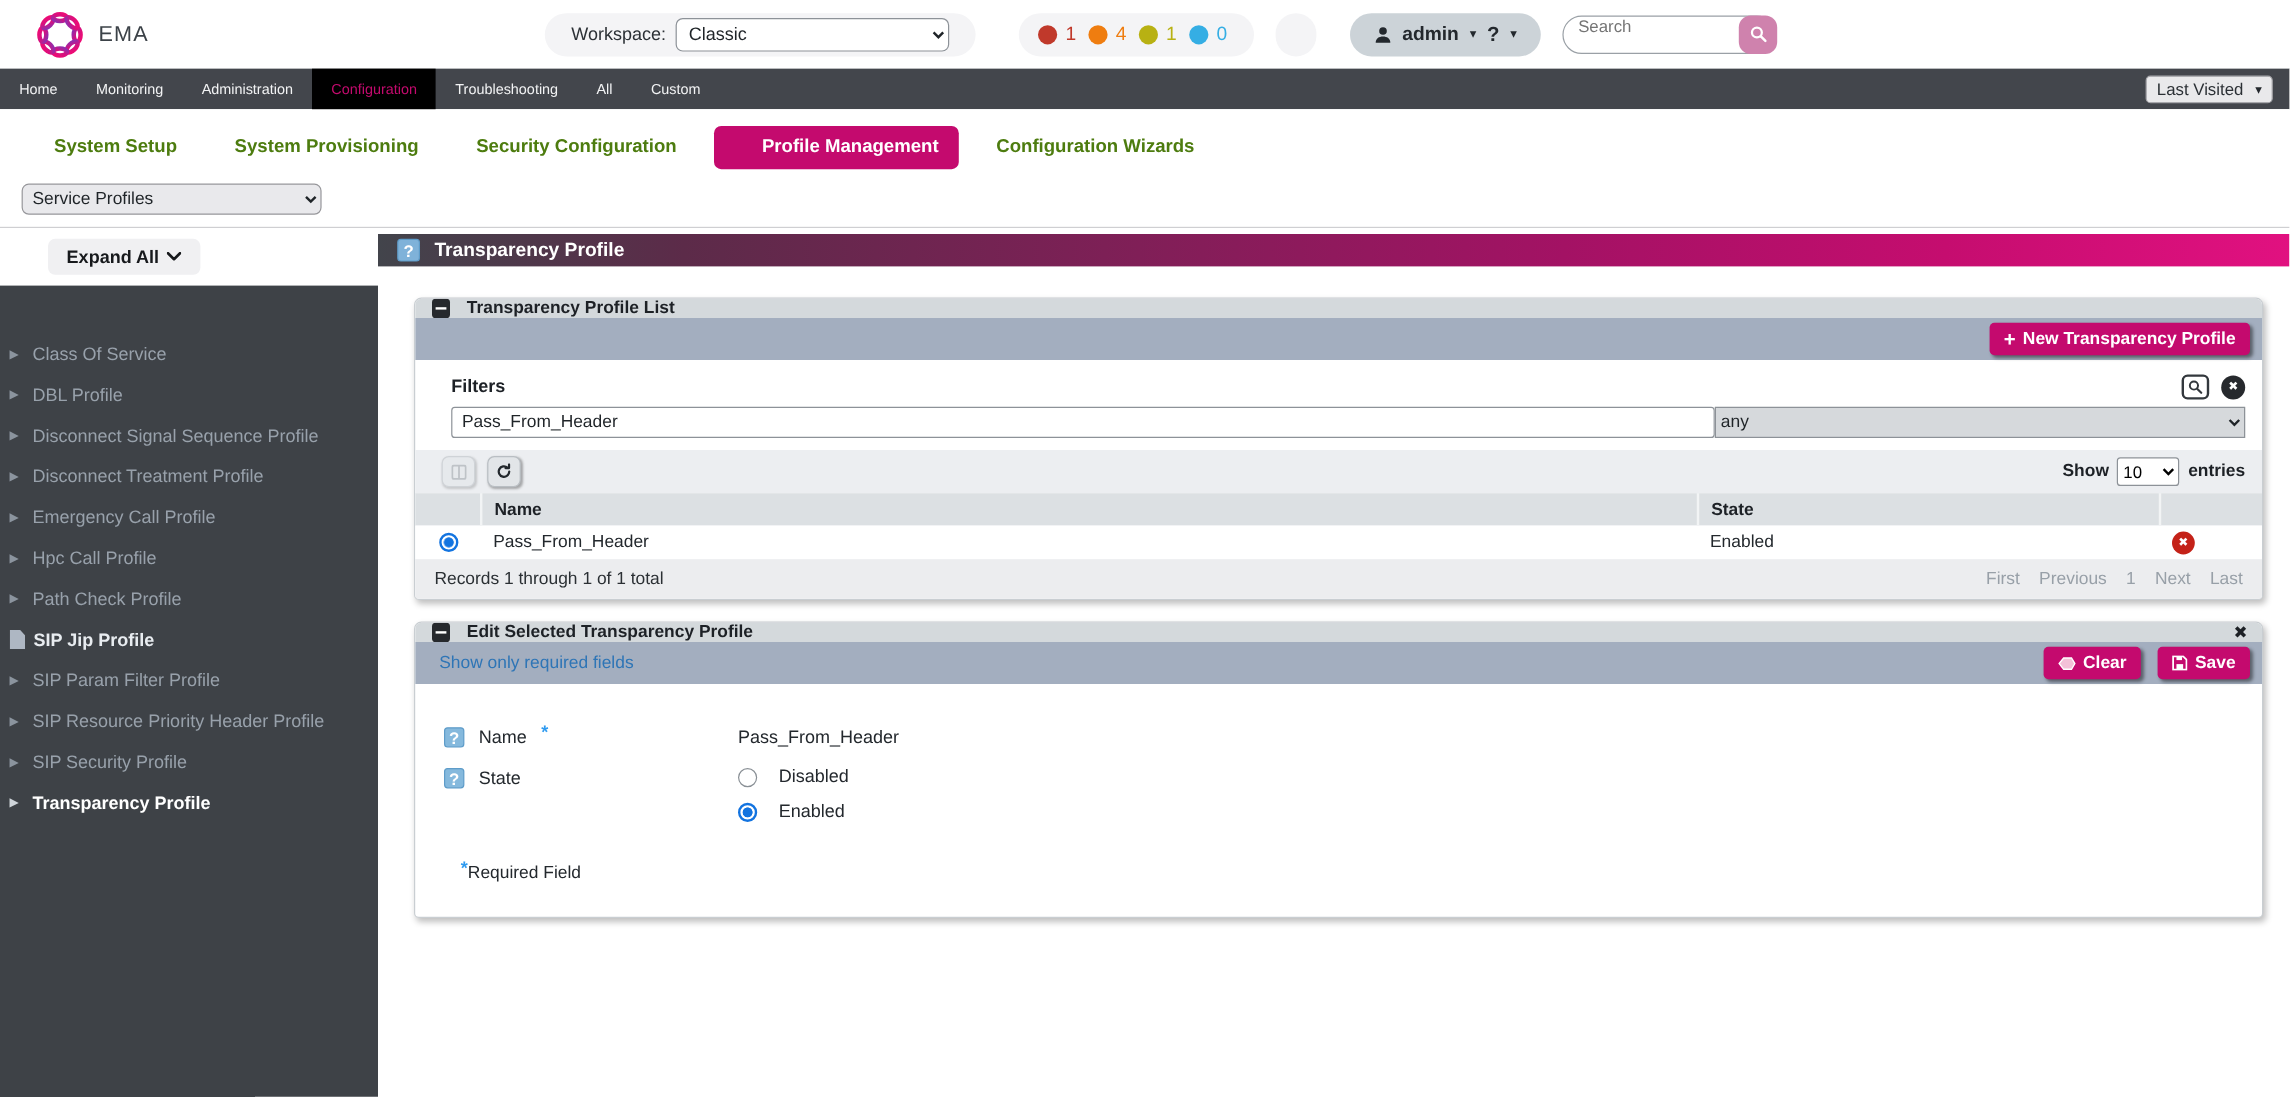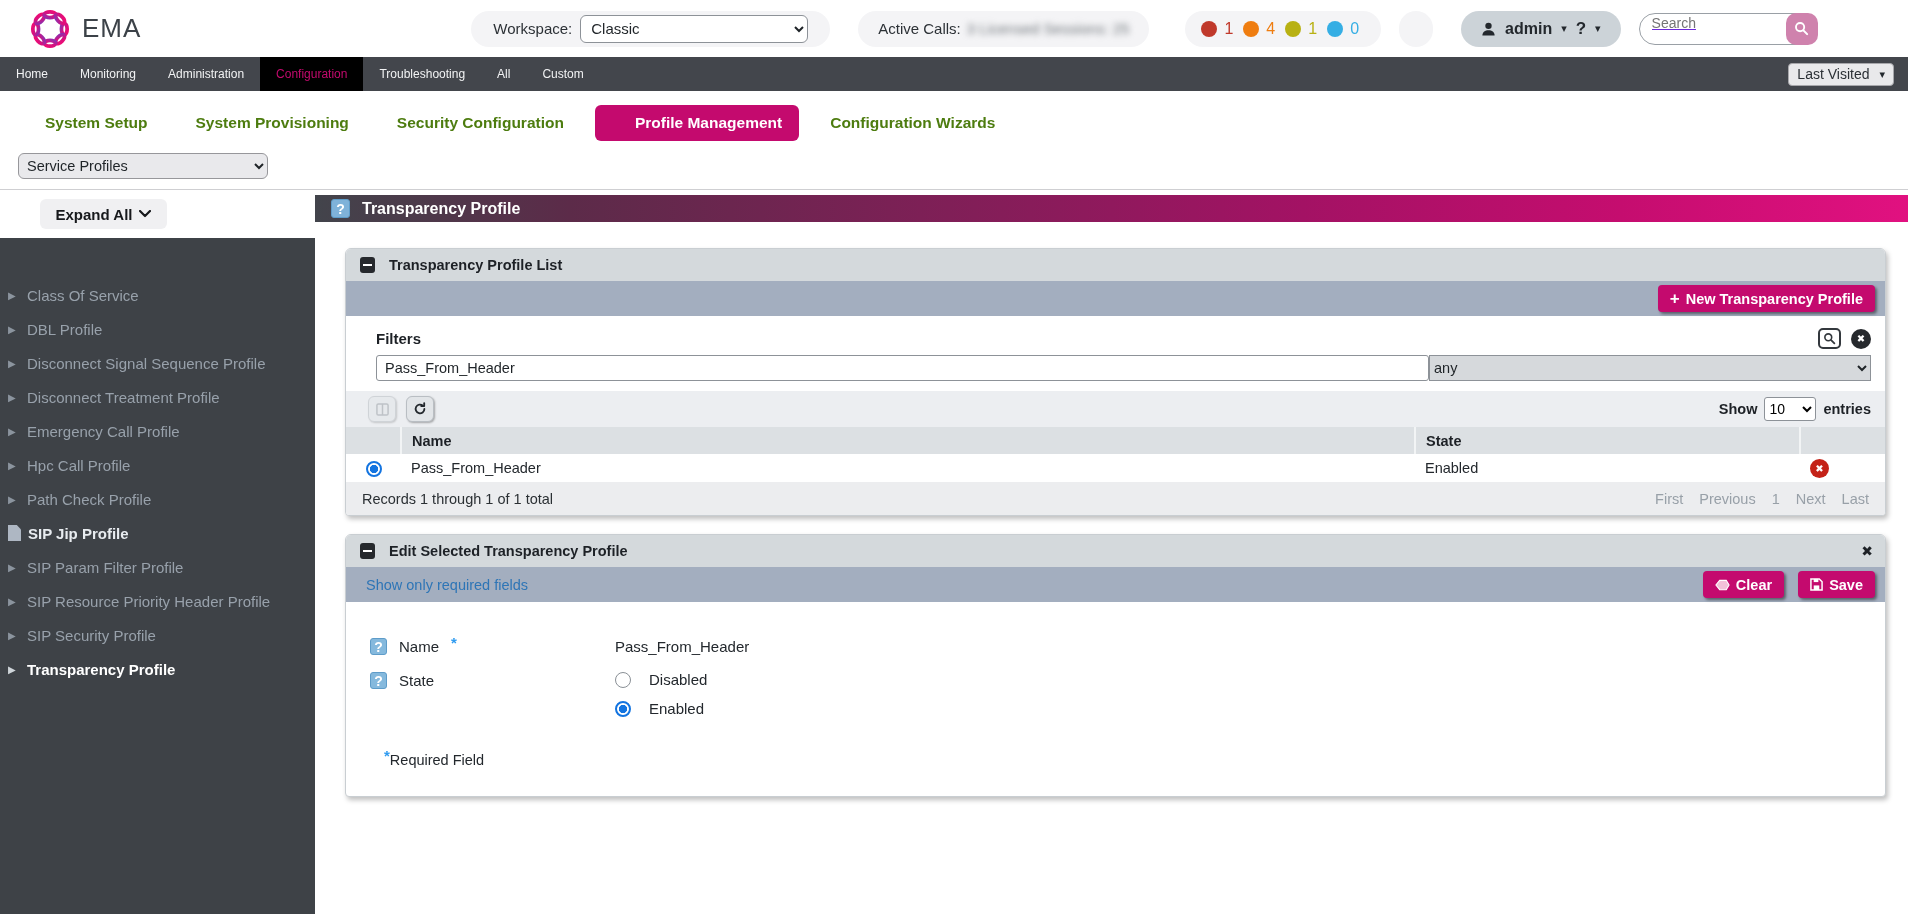--- a/index.html
+++ b/index.html
@@ -2,38 +2,38 @@
 <html><head>
 <meta charset="utf-8">
 <style>
   * { margin:0; padding:0; box-sizing:border-box; }
   html,body { width:1908px; height:914px; overflow:hidden; background:#fff;
     font-family:"Liberation Sans","DejaVu Sans",sans-serif; color:#23282d; }
 
   
   .topbar { height:57px; background:#fff; display:flex; align-items:center; position:relative; }
   .brand { display:flex; align-items:center; gap:10px; margin-left:28px; }
-  .brand-name { font-size:26px; letter-spacing:1px; color:#3c4248; }
+  .brand-name { font-size:18px; letter-spacing:1px; color:#3c4248; }
   .pill { background:#f4f4f6; border-radius:20px; height:36px; display:flex; align-items:center; }
   .ws-wrap { margin-left:330px; padding:0 22px; gap:8px;justify-content:flex-end; }
   .ws-label { font-size:15px; color:#2c3136; }
   .ws-select { width:228px; height:28px; font-size:15px; border:1px solid #8d9298; border-radius:6px; background:#fff; padding:0 6px; color:#1f2428; }
   .calls-wrap { margin-left:28px; padding:0 20px; gap:6px; }
   .calls-label { font-size:15px; color:#2c3136; }
   .redacted { font-size:15px; color:#6f757b; filter:blur(3px); user-select:none; }
   .status-wrap { margin-left:36px; padding:0 16px; gap:4px; }
   .dot { width:16px; height:16px; border-radius:50%; display:inline-block; }
   .dot-num { font-size:16px; margin:0 6px 0 3px; }
   .mini-pill { width:34px; margin-left:18px; }
   .admin-wrap { margin-left:28px; background:#ccd3d8; padding:0 20px; gap:9px; }
   .admin-name { font-weight:bold; font-size:16px; color:#23282d; }
   .chev { font-size:11px; color:#23282d; }
   .qmark { font-weight:bold; font-size:17px; color:#23282d; }
   .search-wrap { margin-left:18px; border:1px solid #9aa0a6; background:#fff; border-radius:18px; width:178px; height:32px; position:relative; padding-left:12px; }
-  .search-input { border:none; outline:none; width:120px; font-size:14px; color:#6d28d9; background:transparent;text-decoration:underline; }
+  .search-input { border:none; outline:none; width:120px; font-size:14px; color:#be185d; background:transparent; }
   .search-btn { position:absolute; right:-2px; top:-1px; width:32px; height:32px; border-radius:10px; background:#cf82ad; border:none; display:flex; align-items:center; justify-content:center; cursor:pointer; }
 
   
   .navbar { height:34px; background:#43464c; display:flex; align-items:stretch; }
   .nav-item { color:#f2f3f4; font-size:12px; padding:0 16px; display:flex; align-items:center; cursor:pointer; }
   .nav-item.active { background:#000000; color:#c40a6e; }
   .nav-spacer { flex:1; }
   .lastvisited { align-self:center; margin-right:14px; height:23px; background:#e9e9eb; border:1px solid #a7a7ab; border-radius:4px; font-size:14px; color:#2b3035; display:flex; align-items:center; gap:10px; padding:0 8px; cursor:pointer; }
 
   
@@ -55,21 +55,21 @@
   .tree-item.selected { color:#fff; font-weight:bold; }
   .tree-item.selected .tree-arrow { color:#cfd5da; }
 
   .main { flex:1; background:#fff; overflow:hidden; }
   .titlebar { height:27px; margin-top:5px; display:flex; align-items:center; gap:12px; padding-left:16px;
     background:linear-gradient(90deg,#42444b 0%,#5c2b49 16%,#7d2056 38%,#a31264 62%,#c50d6f 82%,#e11180 100%); }
   .help-sq { width:19px; height:19px; border-radius:3px; background:#7fb2d9; border:1px solid #5e9cc9; color:#fff; font-weight:bold; font-size:14px; display:flex; align-items:center; justify-content:center; flex:none; }
   .title-text { color:#fff; font-weight:bold; font-size:16px; }
 
   .panel { margin:26px 22px 0 30px; border:1px solid #c9ced2; border-radius:6px 6px 4px 4px; box-shadow:2px 3px 5px rgba(0,0,0,.25); overflow:hidden; background:#fff; }
-  .panel-head { height:32px; background:#d4d9dc; display:flex; align-items:center; gap:14px; padding:0 12px 0 14px; }
+  .panel-head { height:16px; background:#d4d9dc; display:flex; align-items:center; gap:14px; padding:0 12px 0 14px; }
   .collapse-ic { width:15px; height:16px; background:#26292d; border-radius:3px; position:relative; cursor:pointer; flex:none; }
   .collapse-ic::after { content:""; position:absolute; left:3px; right:3px; top:7px; height:2px; background:#fff; }
   .panel-title { font-weight:bold; font-size:14.5px; color:#1d2126; }
   .panel-close { margin-left:auto; font-size:14px; color:#1d2126; cursor:pointer; }
   .band { height:35px; background:#a3aebf; display:flex; align-items:center; padding:0 10px; }
   .btn-magenta { background:#c40a6e; color:#fff; font-weight:bold; font-size:14.5px; border:none; border-radius:4px; height:27px; padding:0 12px; display:flex; align-items:center; gap:6px; box-shadow:2px 2px 3px rgba(0,0,0,.45); cursor:pointer; }
   .band .spacer { flex:1; }
 
   .filters-row { display:flex; align-items:center; padding:12px 14px 0 30px; }
   .filters-label { font-weight:bold; font-size:15px; color:#1d2126; }
@@ -137,24 +137,20 @@
     <span class="brand-name">EMA</span>
   </div>
 
   <div class="pill ws-wrap">
     <span class="ws-label">Workspace:</span>
     <select class="ws-select">
       <option>Classic</option>
     </select>
   </div>
 
-  <div class="pill calls-wrap">
-    <span class="calls-label">Active Calls:</span>
-    <span class="redacted">3 Licensed Sessions: 25</span>
-  </div>
 
   <div class="pill status-wrap">
     <span class="dot" style="background:#c0392b"></span>
     <span class="dot-num" style="color:#c0392b">1</span>
     <span class="dot" style="background:#ef7d10"></span>
     <span class="dot-num" style="color:#ef7d10">4</span>
     <span class="dot" style="background:#b8b113"></span>
     <span class="dot-num" style="color:#b8b113">1</span>
     <span class="dot" style="background:#35aee4"></span>
     <span class="dot-num" style="color:#35aee4">0</span>

